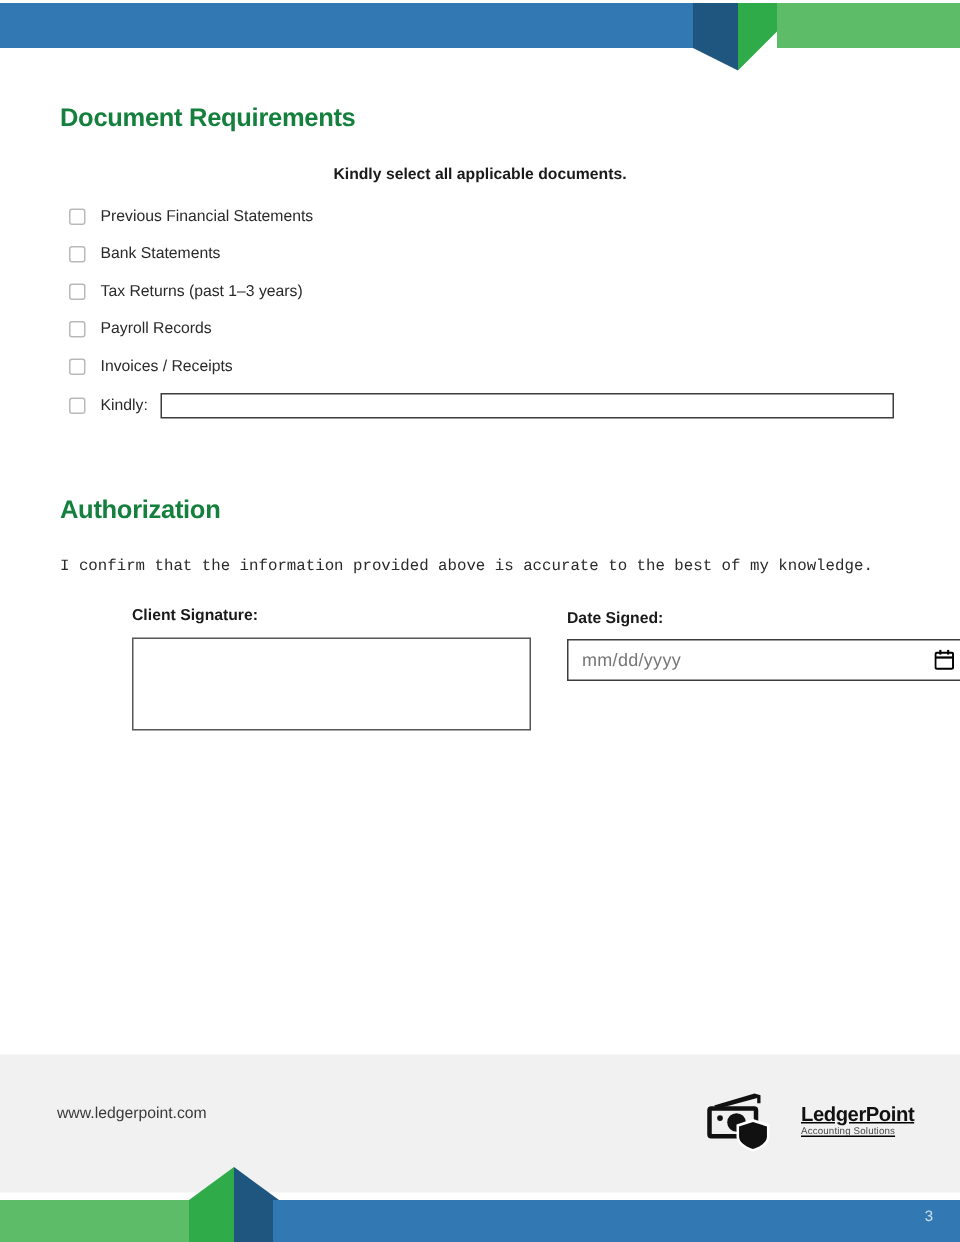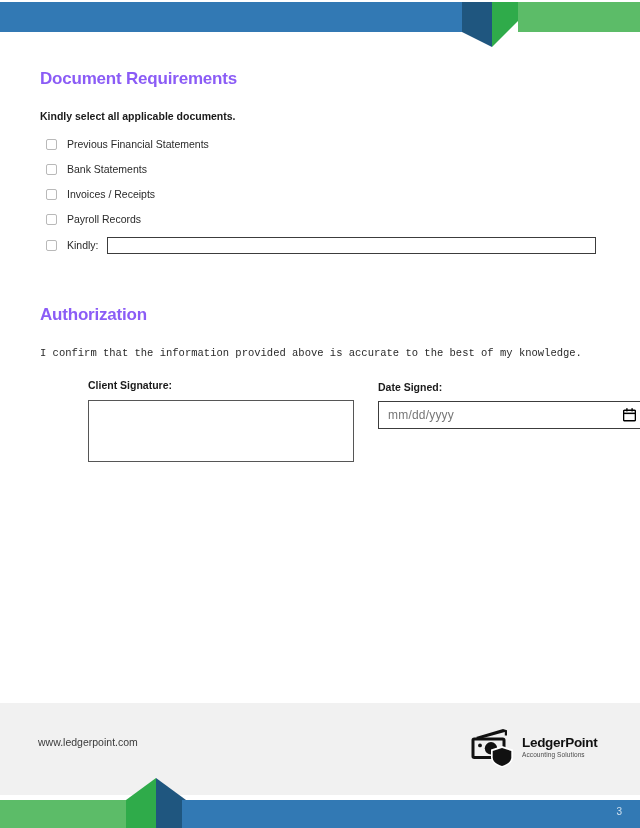--- a/index.html
+++ b/index.html
@@ -31,32 +31,33 @@
     top: 55px;
     left: 0;
     width: 640px;
   }
 
   .section {
     padding: 0 40px;
   }
 
   .section-title {
-    color: #8b5cf6;
+    color: #15803d;
     font-size: 17px;
     font-weight: bold;
     letter-spacing: -0.2px;
     margin: 0;
   }
 
   .lead-text {
     font-size: 10.5px;
     font-weight: bold;
     color: #1a1a1a;
     margin: 0;
+    text-align: center;
   }
 
   
   .checkbox-list {
     margin: 4px;
     padding: 0;
     list-style: none;
   }
   .checkbox-row {
     display: flex;
@@ -176,21 +177,22 @@
     top: 726px;
     display: flex;
     align-items: center;
   }
   .logo-mark {
     width: 48px;
     height: 42px;
     flex: none;
   }
   .logo-text {
-    margin-left: 4px;
+    margin-left: 16px;
+    text-decoration: underline;
   }
   .logo-name {
     font-size: 13.5px;
     font-weight: bold;
     color: #111111;
     letter-spacing: -0.3px;
     line-height: 1.1;
     display: block;
   }
   .logo-tag {
@@ -243,25 +245,29 @@
       <li class="checkbox-row">
         <input type="checkbox" class="cb" style="">
         <span class="cb-label">Previous Financial Statements</span>
       </li>
       <li class="checkbox-row">
         <input type="checkbox" class="cb" style="">
         <span class="cb-label">Bank Statements</span>
       </li>
       <li class="checkbox-row">
         <input type="checkbox" class="cb" style="">
+        <span class="cb-label">Tax Returns (past 1–3 years)</span>
+      </li>
+      <li class="checkbox-row">
+        <input type="checkbox" class="cb" style="">
+        <span class="cb-label">Payroll Records</span>
+      </li>
+      <li class="checkbox-row">
+        <input type="checkbox" class="cb" style="">
         <span class="cb-label">Invoices / Receipts</span>
-      </li>
-      <li class="checkbox-row">
-        <input type="checkbox" class="cb" style="">
-        <span class="cb-label">Payroll Records</span>
       </li>
       <li class="other-row">
         <input type="checkbox" class="cb" style="">
         <span class="cb-label">Kindly:</span>
         <input type="text" class="other-input" placeholder="" style="">
       </li>
     </ul>
   </div>
 
   <div class="section">

